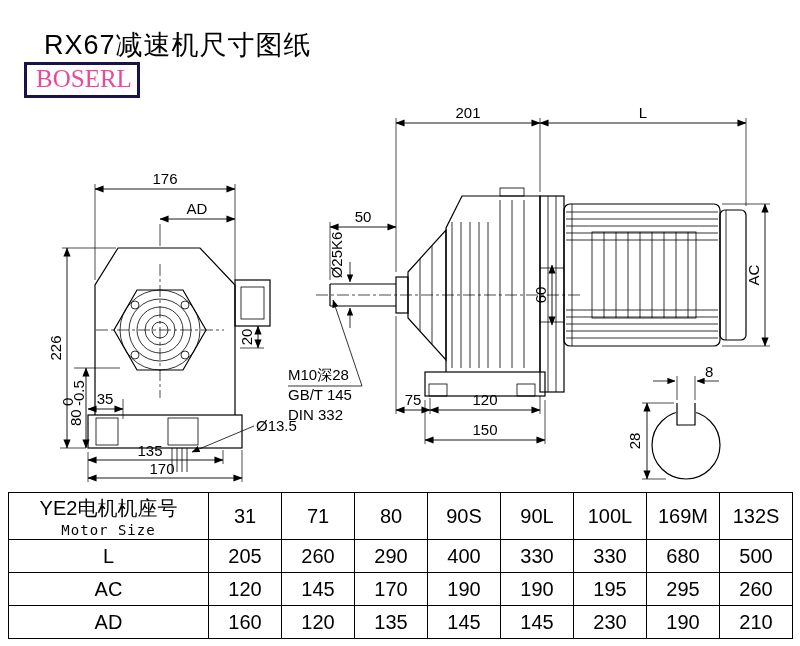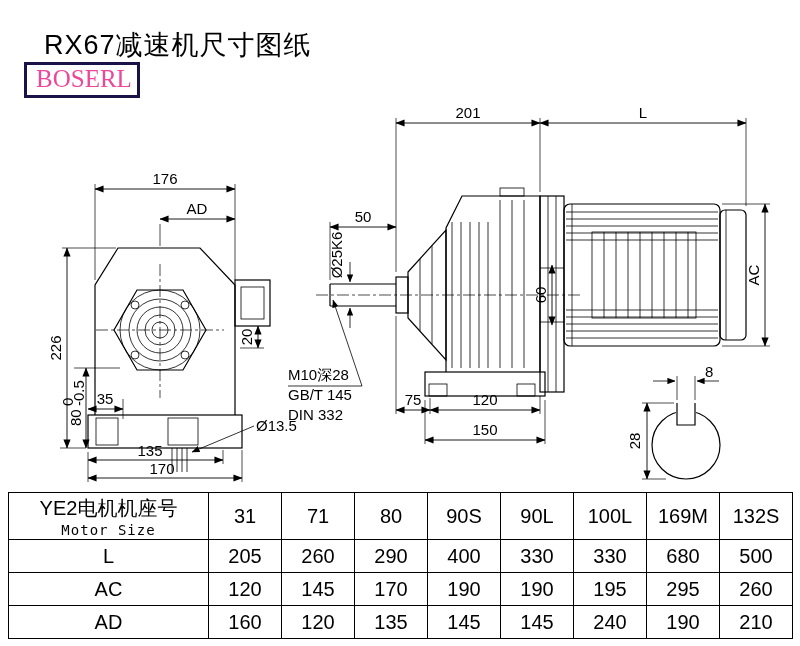--- a/index.html
+++ b/index.html
@@ -274,20 +274,20 @@
         <td>295</td>
         <td>260</td>
       </tr>
       <tr class="d-row">
         <td>AD</td>
         <td>160</td>
         <td>120</td>
         <td>135</td>
         <td>145</td>
         <td>145</td>
-        <td>240</td>
+        <td>230</td>
         <td>190</td>
         <td>210</td>
       </tr>
     </tbody>
   </table>
 
 </div>
 
 </body></html>

